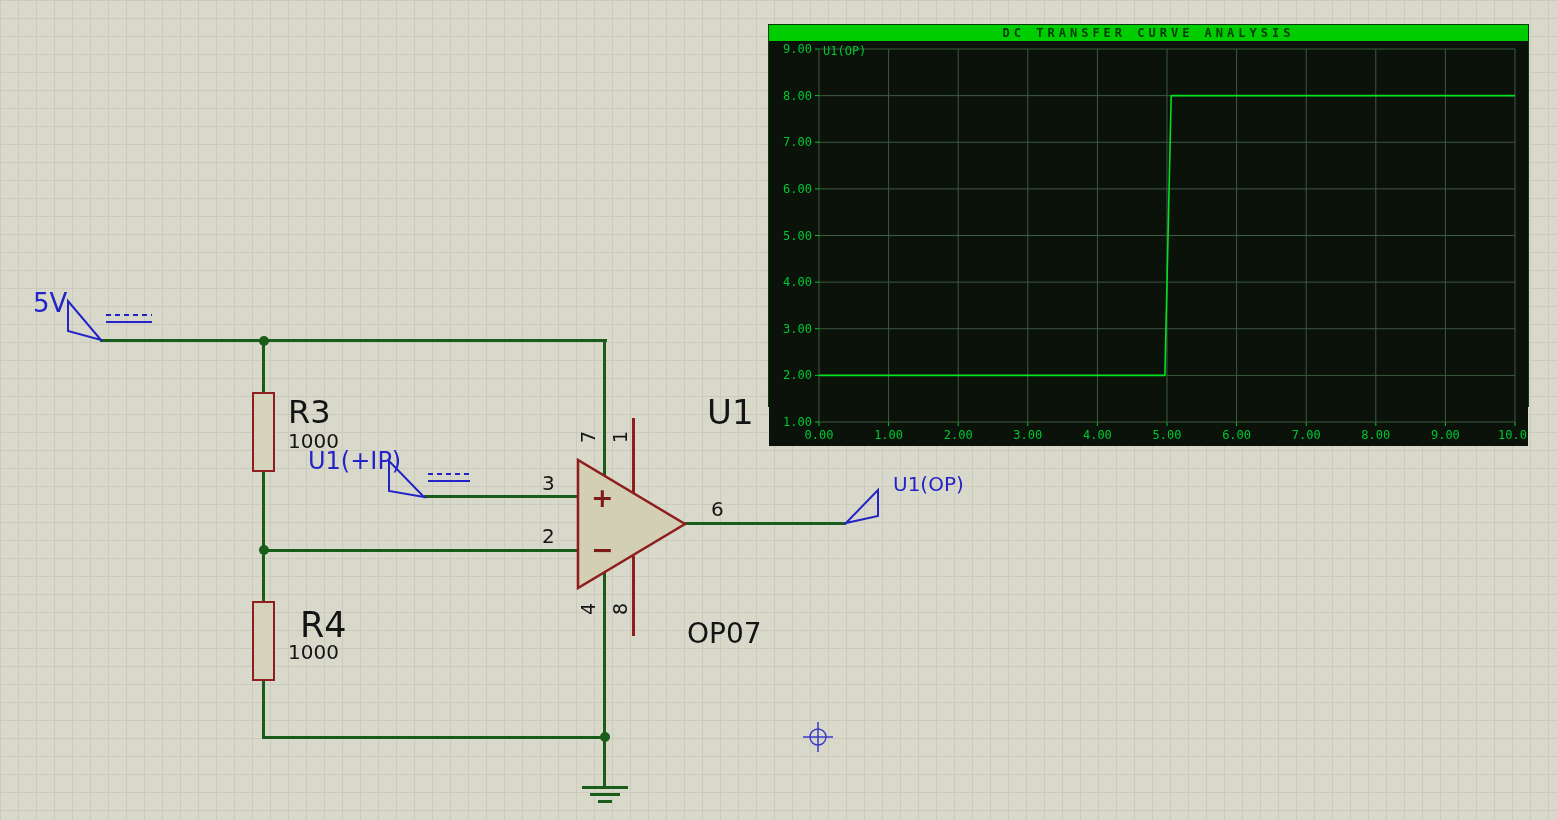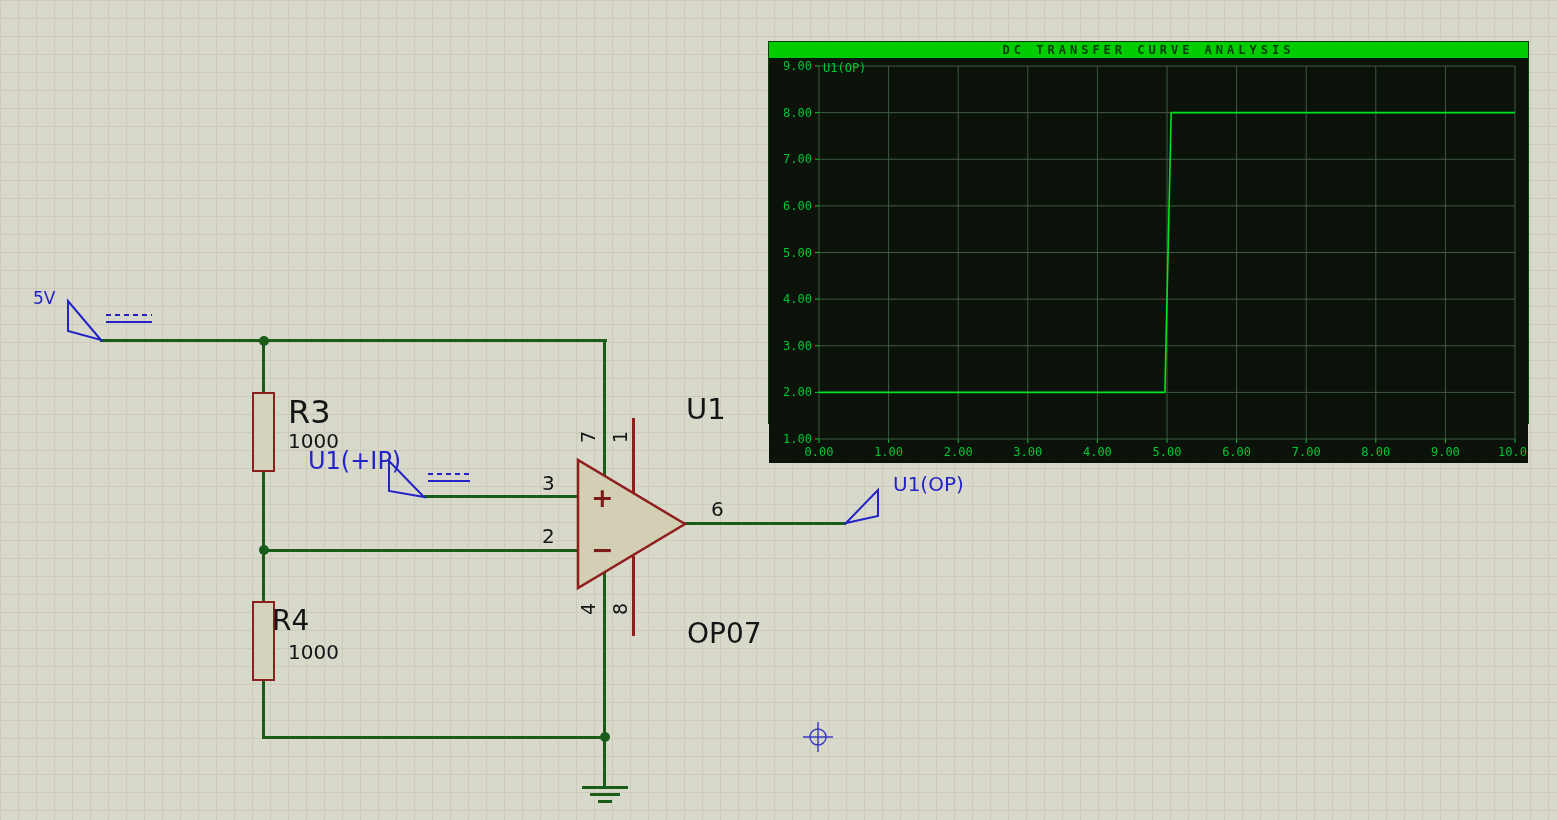--- a/index.html
+++ b/index.html
@@ -15,21 +15,21 @@
   }
   .wire{position:absolute;background:#1a5c1a}
   .pin{position:absolute;background:#8f1f1f}
   .dot{position:absolute;width:10px;height:10px;border-radius:50%;background:#1a5c1a}
   .res{position:absolute;width:23px;height:80px;border:2.5px solid #8f1f1f;background:#d5d3bc}
   .lbl{position:absolute;color:#141414;white-space:nowrap;line-height:1.15}
   .blue{color:#2323c8}
   .maroon{color:#7d1b1b;font-weight:bold}
   .vlabel{width:22px;height:22px;text-align:center;transform:rotate(-90deg)}
   .overlay{position:absolute;left:0;top:0;pointer-events:none}
-  #graph{position:absolute;left:768px;top:41px;width:761px;height:383px;border:1px solid #063c06;background:#0a120a}
+  #graph{position:absolute;left:768px;top:24px;width:761px;height:383px;border:1px solid #063c06;background:#0a120a}
   .gtitle{height:16px;background:#00cd00;display:flex;align-items:center;justify-content:center;
     font-family:"DejaVu Sans Mono", monospace;font-size:12px;letter-spacing:4px;color:#053a05;font-weight:bold}
   .gbody{position:relative;width:759px;height:405px;background:#0a120a}
 </style>
 </head>
 <body>
 
 <div id="canvas">
 
   <div class="wire" style="left:100px;top:339px;width:507px;height:3px"></div>
@@ -68,30 +68,30 @@
     <line x1="428" y1="474" x2="470" y2="474" stroke="#2323c8" stroke-width="2" stroke-dasharray="5,4"></line>
     <line x1="428" y1="481" x2="470" y2="481" stroke="#2323c8" stroke-width="2"></line>
     <polygon points="846,523 878,490 878,516" fill="none" stroke="#2323c8" stroke-width="2"></polygon>
     <g stroke="#3a3ac8" stroke-width="1.5" fill="none">
       <circle cx="818" cy="737" r="8"></circle>
       <line x1="818" y1="722" x2="818" y2="752"></line>
       <line x1="803" y1="737" x2="833" y2="737"></line>
     </g>
   </svg>
 
-  <div class="lbl blue" style="left:33px;top:289px;font-size:17px">5V</div>
+  <div class="lbl blue" style="left:33px;top:289px;font-size:26px">5V</div>
   <div class="lbl blue" style="left:308px;top:448px;font-size:24px">U1(+IP)</div>
   <div class="lbl blue" style="left:893px;top:473px;font-size:20px">U1(OP)</div>
 
   <div class="lbl" style="left:288px;top:394px;font-size:32px">R3</div>
   <div class="lbl" style="left:288px;top:430px;font-size:20px">1000</div>
-  <div class="lbl" style="left:272px;top:605px;font-size:28px">R4</div>
+  <div class="lbl" style="left:300px;top:605px;font-size:35px">R4</div>
   <div class="lbl" style="left:288px;top:641px;font-size:20px">1000</div>
 
-  <div class="lbl" style="left:686px;top:393px;font-size:29px">U1</div>
+  <div class="lbl" style="left:707px;top:393px;font-size:34px">U1</div>
   <div class="lbl" style="left:687px;top:618px;font-size:28px">OP07</div>
 
   <div class="lbl maroon" style="left:591px;top:482px;font-size:27px">+</div>
   <div class="lbl maroon" style="left:591px;top:534px;font-size:27px">−</div>
 
   <div class="lbl" style="left:542px;top:472px;font-size:20px">3</div>
   <div class="lbl" style="left:542px;top:525px;font-size:20px">2</div>
   <div class="lbl" style="left:711px;top:498px;font-size:20px">6</div>
   <div class="lbl vlabel" style="left:578px;top:426px;font-size:19px">7</div>
   <div class="lbl vlabel" style="left:610px;top:426px;font-size:19px">1</div>

